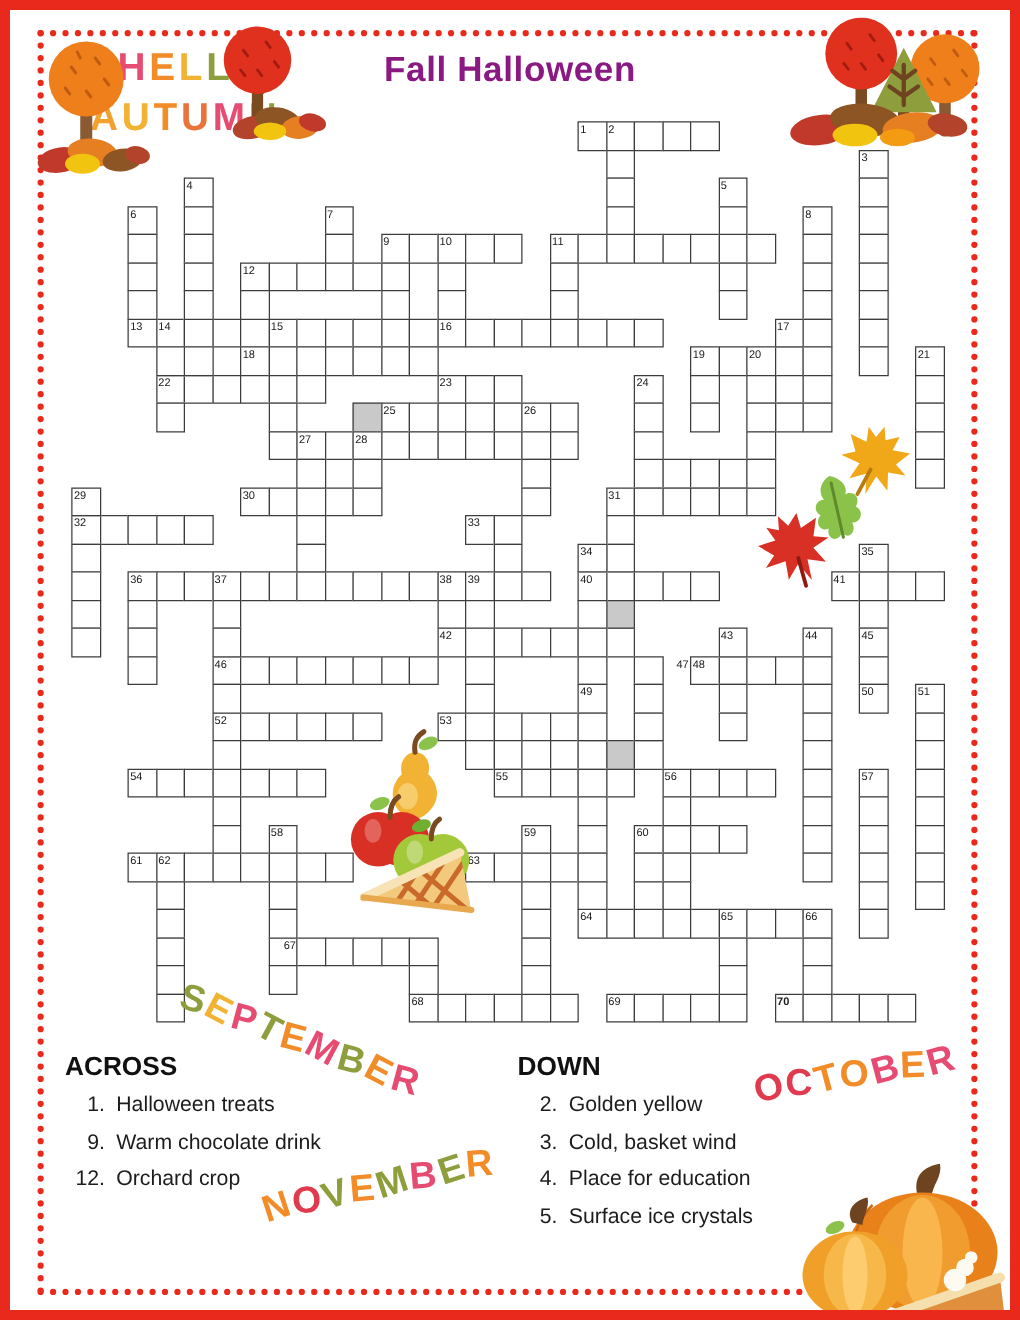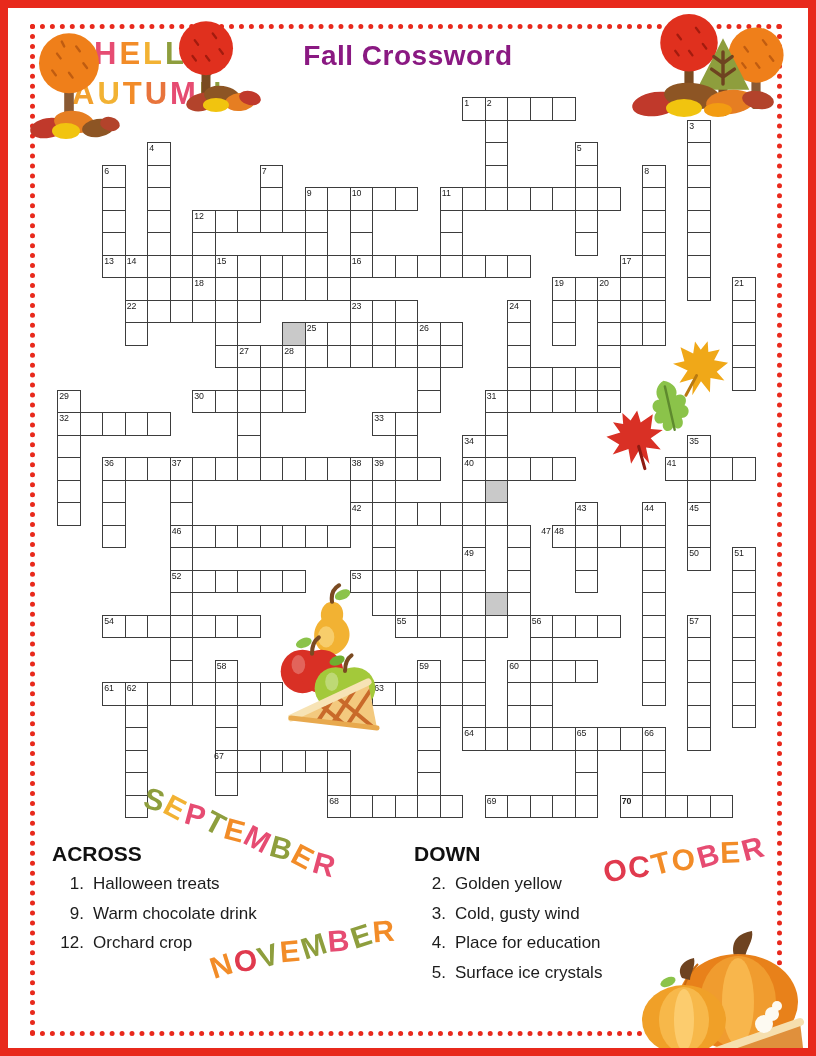--- a/index.html
+++ b/index.html
@@ -86,21 +86,21 @@
       <ellipse cx="48" cy="24" rx="20" ry="11" fill="#e67e22" transform="rotate(6 48 24)"></ellipse>
       <ellipse cx="72" cy="30" rx="16" ry="9" fill="#8d5524" transform="rotate(-8 72 30)"></ellipse>
       <ellipse cx="40" cy="33" rx="14" ry="8" fill="#f1c40f"></ellipse>
       <ellipse cx="84" cy="26" rx="10" ry="7" fill="#b3432b" transform="rotate(12 84 26)"></ellipse>
     </svg>
   </div>
 
   <div class="hello-line hello-1"><span style="color: rgb(230, 76, 114);">H</span><span style="color: rgb(242, 140, 40);">E</span><span style="color: rgb(242, 178, 51);">L</span><span style="color: rgb(142, 158, 61);">L</span><span style="color: rgb(224, 58, 78);">O</span></div>
   <div class="hello-line hello-2"><span style="color: rgb(242, 161, 46);">A</span><span style="color: rgb(242, 178, 51);">U</span><span style="color: rgb(242, 140, 40);">T</span><span style="color: rgb(232, 116, 60);">U</span><span style="color: rgb(230, 76, 114);">M</span><span style="color: rgb(142, 158, 61);">N</span></div>
 
-  <div class="title">Fall Crossword</div>
+  <div class="title">Fall Halloween</div>
 
   <div class="decor" style="left:650px;top:14px;width:78px;height:92px;">
     <svg viewBox="0 0 60 80">
         <rect x="26" y="38" width="8" height="36" rx="3" fill="#7a4a21"></rect>
     <circle cx="30" cy="25" r="25" fill="#e0301e"></circle>
     <g stroke="#a31b0e" stroke-width="2" stroke-linecap="round">
       <path d="M20 18 l3 4 M36 12 l3 4 M42 26 l3 4 M18 32 l3 4 M30 32 l3 4"></path>
         </g>
       </svg>
   </div>
@@ -575,21 +575,21 @@
       <span class="cellnum" style="left: 632.2px; top: 519.7px;">57</span>
       <span class="cellnum" style="left: 159.7px; top: 564.7px;">58</span>
       <span class="cellnum" style="left: 362.2px; top: 564.7px;">59</span>
       <span class="cellnum" style="left: 452.2px; top: 564.7px;">60</span>
       <span class="cellnum" style="left: 47.2px; top: 587.2px;">61</span>
       <span class="cellnum" style="left: 69.7px; top: 587.2px;">62</span>
       <span class="cellnum" style="left: 317.2px; top: 587.2px;">63</span>
       <span class="cellnum" style="left: 407.2px; top: 632.2px;">64</span>
       <span class="cellnum" style="left: 519.7px; top: 632.2px;">65</span>
       <span class="cellnum" style="left: 587.2px; top: 632.2px;">66</span>
-      <span class="cellnum" style="left: 157px; top: 654.7px;">67</span>
+      <span class="cellnum" style="left: 170px; top: 654.7px;">67</span>
       <span class="cellnum" style="left: 272.2px; top: 699.7px;">68</span>
       <span class="cellnum" style="left: 429.7px; top: 699.7px;">69</span>
       <span class="cellnum" style="left: 564.7px; top: 699.7px; font-weight: bold;">70</span>
     </div>
 
   <div class="decor z5" style="left:668px;top:336px;width:62px;height:64px;transform:rotate(18deg);">
     <svg viewBox="0 0 60 64">
         <path d="M30 4 L34 14 L44 8 L42 20 L56 18 L48 30 L58 36 L44 38 L48 52 L36 44 L32 60 L28 44 L16 52 L20 38 L4 36 L14 30 L6 18 L20 20 L18 8 L26 14 Z" fill="#f0a818"></path>
     <path d="M30 40 L26 62" stroke="#b97a10" stroke-width="3" stroke-linecap="round"></path>
       </svg>
@@ -669,21 +669,21 @@
       </div>
     </div>
   <div class="clue-head head-down">DOWN</div>
   <div class="clue-list list-down">
       <div class="clue-row">
         <span class="clue-num">2.</span>
         <span class="clue-text">Golden yellow</span>
       </div>
       <div class="clue-row">
         <span class="clue-num">3.</span>
-        <span class="clue-text">Cold, gusty wind</span>
+        <span class="clue-text">Cold, basket wind</span>
       </div>
       <div class="clue-row">
         <span class="clue-num">4.</span>
         <span class="clue-text">Place for education</span>
       </div>
       <div class="clue-row">
         <span class="clue-num">5.</span>
         <span class="clue-text">Surface ice crystals</span>
       </div>
     </div>

